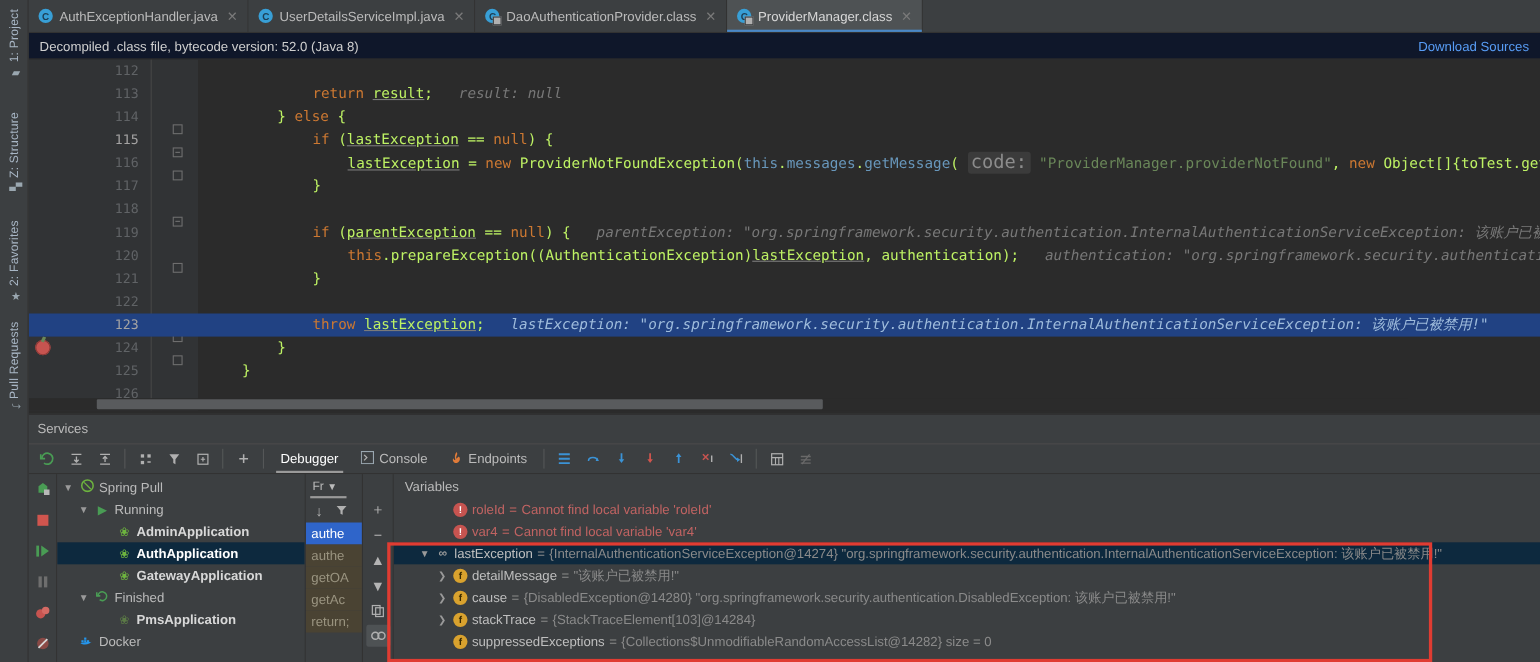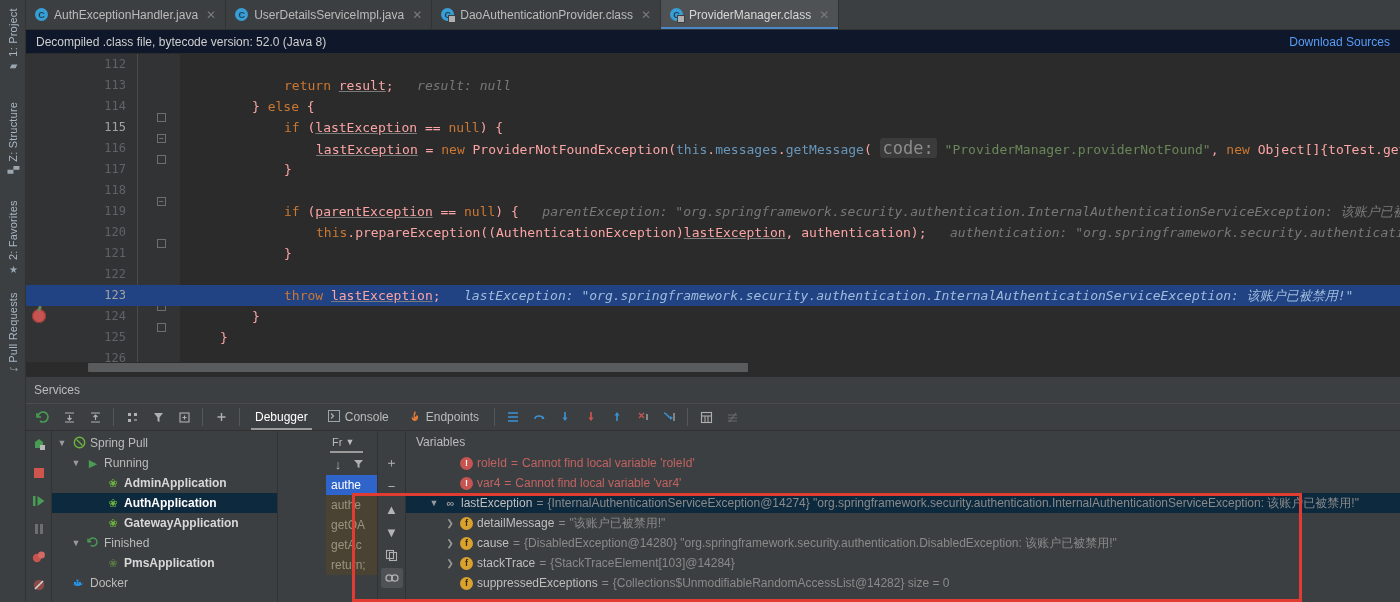--- a/index.html
+++ b/index.html
@@ -89,21 +89,21 @@
   .lnum {
     position: absolute; left: 0; width: 100px; text-align: right;
     color: #606366; font-size: 12px; font-family: "DejaVu Sans Mono", monospace;
   }
   .lnum.cur { color: #a4a3a3; }
   .code { padding-left: 8px; }
 
   .k  { color: #cc7832; }           
   .s  { color: #6a8759; }           
   .n  { color: #6897bb; }           
-  .id { color: #fca5a5; text-align: right; }           
+  .id { color: #bef264; text-align: right; }           
   .ul { text-decoration: underline; text-decoration-color: #7a7a7a; }
   .hint {
     color: #787878; font-style: italic;
   }
   .hl .hint { color: #9fbcdc; }
   .param {
     background: #3b3b3b; color: #8c8c8c; border-radius: 3px;
     padding: 0 3px; font-style: normal; font-size: 17px;
   }
   .bp {
@@ -183,21 +183,21 @@
   }
   .tnode.sel { background: #0d293e; color: #ffffff; }
   .tnode .arw { width: 12px; text-align: center; color: #9a9a9a; font-size: 9px; }
   .tnode .tic { width: 14px; text-align: center; font-size: 11px; }
   .tnode .tlabel { }
   .tnode.bold .tlabel { font-weight: bold; color: #d8d8d8; }
   .tnode.sel.bold .tlabel { color: #ffffff; }
 
   .frames {
     width: 52px; background: #3c3f41; border-right: 1px solid #323232;
-    position: relative; overflow: hidden; margin-left: 48px;
+    position: relative; overflow: hidden;
   }
   .frames-head {
     height: 22px; display: flex; align-items: center; gap: 3px;
     font-size: 11px; color: #bbbbbb; padding-left: 6px; position: relative;
   }
   .frames-head::after {
     content:""; position:absolute; left:4px; right:14px; bottom:0; height:2px; background:#9a9a9a;
   }
   .frames-tools { height: 22px; display: flex; align-items: center; gap: 2px; padding-left: 3px; }
   .frames-list { font-size: 12px; color: #9a9a9a; }

